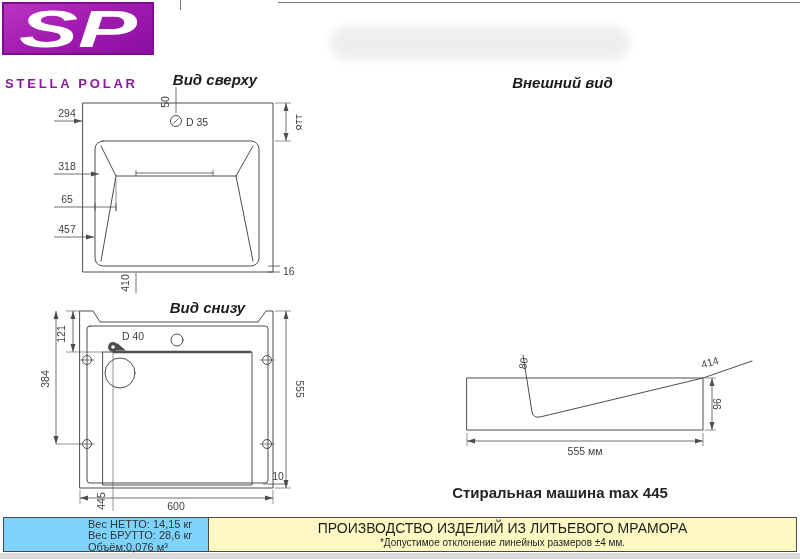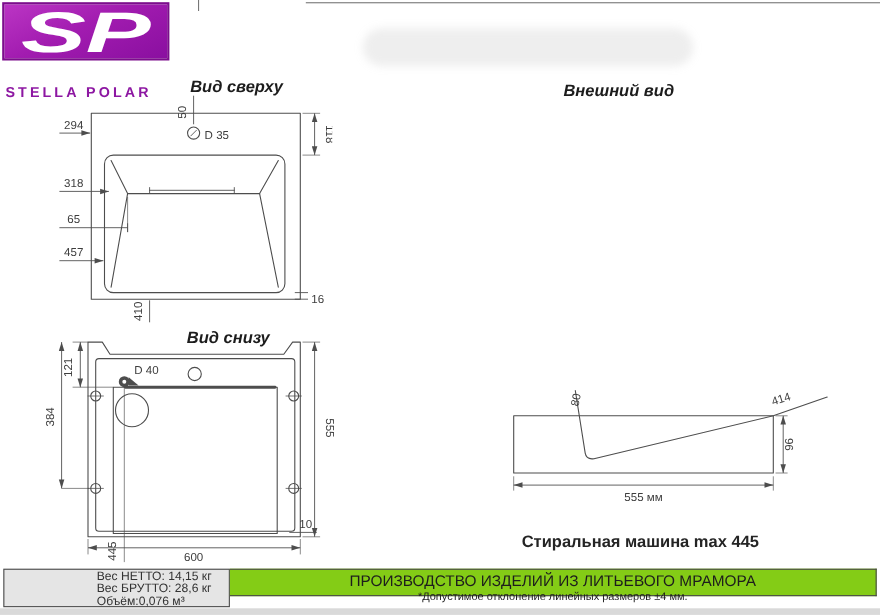--- a/index.html
+++ b/index.html
@@ -1,36 +1,36 @@
 <!DOCTYPE html>
 <html><head>
 <meta charset="utf-8">
 <style>
   html,body{margin:0;padding:0;background:#ffffff;overflow:hidden;}
   .page{position:relative;width:800px;height:559px;background:#ffffff;overflow:hidden;
         font-family:"Liberation Sans",sans-serif;color:#222;}
   .abs{position:absolute;}
   .vtitle{position:absolute;font-size:15px;font-weight:bold;font-style:italic;color:#1c1c1c;
           text-align:center;white-space:nowrap;}
-  .caption{position:absolute;left:430px;top:484px;width:260px;text-align:right;
+  .caption{position:absolute;left:430px;top:484px;width:260px;text-align:center;
            font-size:15px;font-weight:bold;color:#242424;white-space:nowrap;}
   .logo{position:absolute;left:2px;top:2px;width:152px;height:53px;
         background:linear-gradient(155deg,#bb35c4 0%,#a21cb0 45%,#8a0fa0 100%);
         border:2px solid #7c0d8c;box-sizing:border-box;}
   .logo svg{display:block;width:100%;height:100%;}
   .brandname{position:absolute;left:5px;top:56px;width:180px;font-size:13px;font-weight:bold;
              color:#8d17a2;letter-spacing:2.8px;white-space:nowrap;margin-top:20px;}
   .hairline-top{position:absolute;left:278px;top:2px;width:522px;height:1px;background:#777;}
   .hairline-v{position:absolute;left:180px;top:0px;width:1px;height:10px;background:#777;}
   .ghost{position:absolute;left:330px;top:26px;width:300px;height:34px;border-radius:18px;
          background:rgba(160,160,160,0.18);filter:blur(4px);}
-  .footer-left{position:absolute;left:3px;top:517px;width:206px;height:35px;background:#e5e5e5;
+  .footer-left{position:absolute;left:3px;top:517px;width:206px;height:35px;background:#7dd3fc;
                border:1px solid #4a4a4a;box-sizing:border-box;padding:1px 0 0 84px;
                font-size:11px;line-height:11.3px;color:#333;}
-  .footer-right{position:absolute;left:209px;top:517px;width:588px;height:25px;background:#84cc16;
+  .footer-right{position:absolute;left:209px;top:517px;width:588px;height:35px;background:#fef9c3;
                 border:1px solid #4a4a4a;border-left:none;box-sizing:border-box;text-align:center;
                 color:#1d1d1d;}
   .footer-right .l1{font-size:14px;margin-top:2px;}
   .footer-right .l2{font-size:10px;margin-top:1px;}
   .bottom-strip{position:absolute;left:0;top:553px;width:800px;height:6px;background:#d9d9d9;}
   
   .dwg{fill:none;stroke:#4d4d4d;stroke-width:1;stroke-linejoin:round;stroke-linecap:round;}
   .dln{fill:none;stroke:#4d4d4d;stroke-width:0.8;}
   .dext{fill:none;stroke:#4d4d4d;stroke-width:0.6;}
   .dim{font-family:"Liberation Sans",sans-serif;font-size:10.5px;fill:#3d3d3d;}

